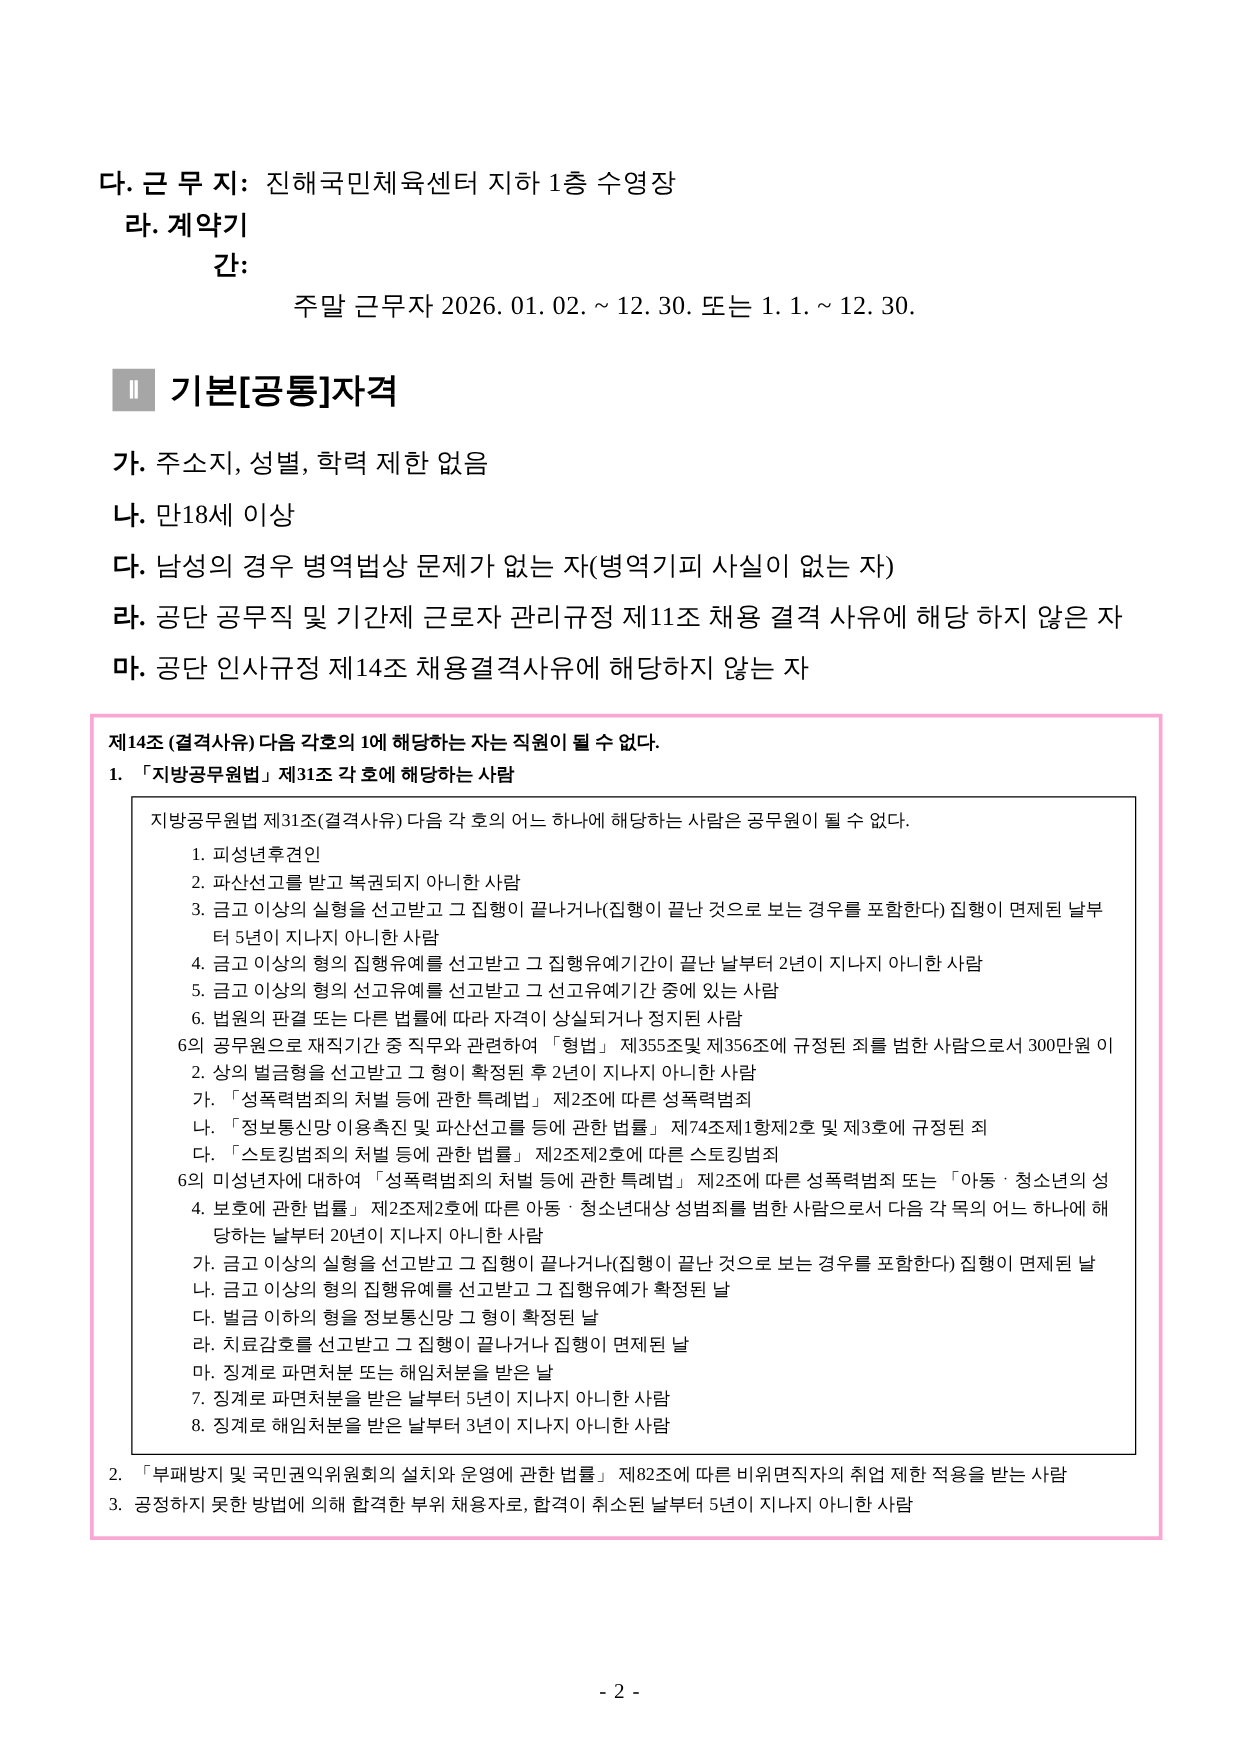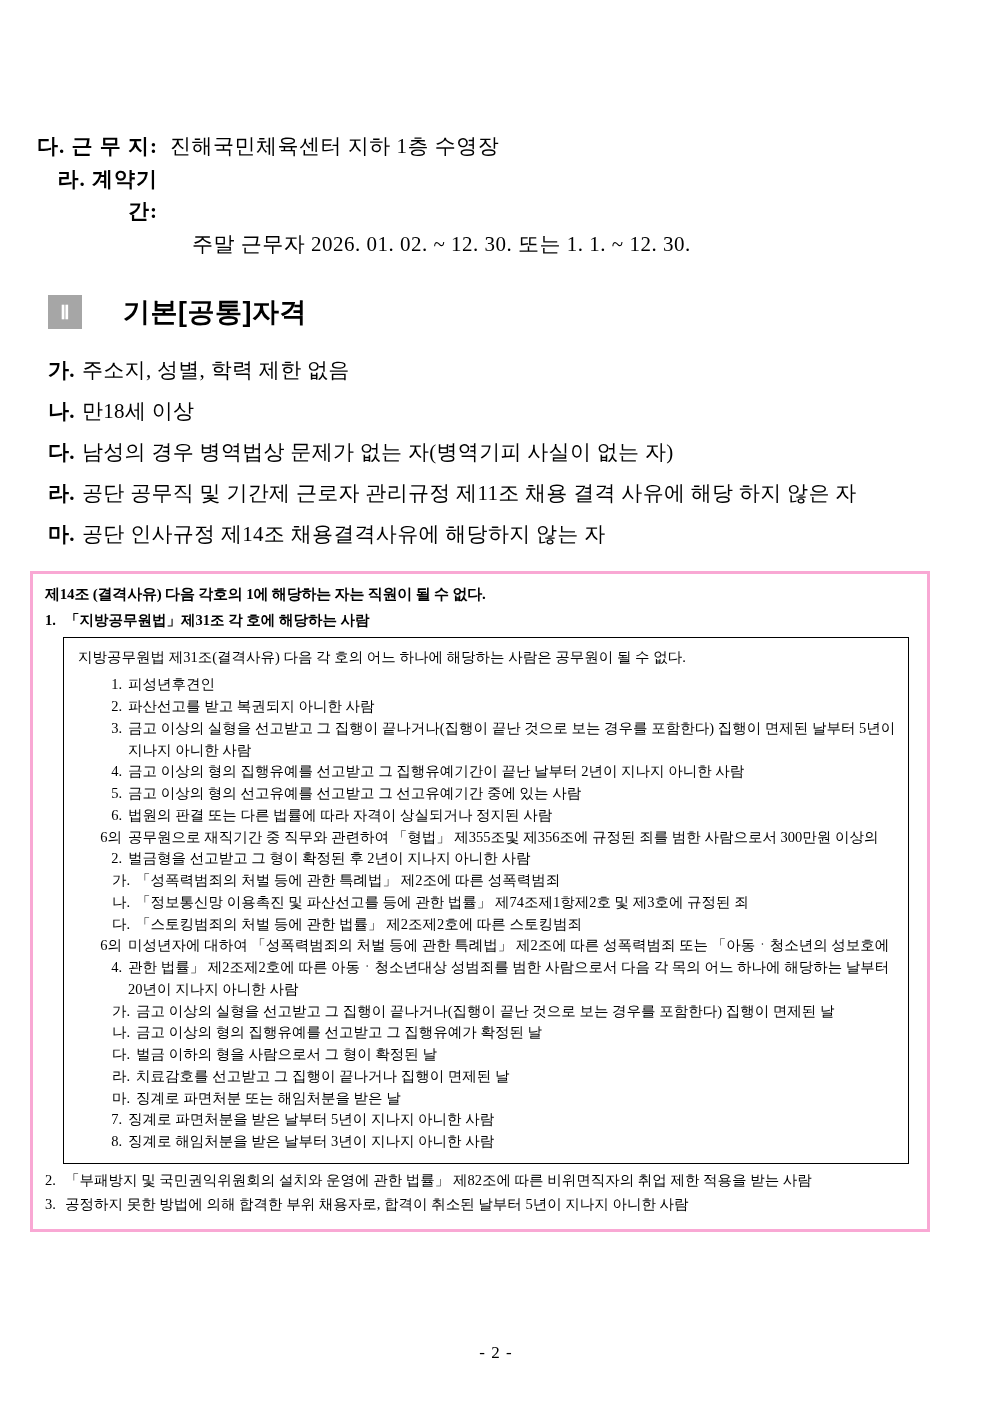--- a/index.html
+++ b/index.html
@@ -13,21 +13,21 @@
     font-family: "Liberation Serif", serif;
     color: #000000;
     position: relative;
     overflow: hidden;
   }
   .page {
     position: relative;
     width: 992px;
     height: 1403px;
     box-sizing: border-box;
-    padding: 130px 62px 0 30px;
+    padding: 130px 62px 0 72px;
   }
 
   
   .top-rows { margin-bottom: 26px; }
   .row {
     display: flex;
     align-items: baseline;
     font-size: 21px;
     line-height: 1.55;
     letter-spacing: 0.2px;
@@ -58,21 +58,21 @@
     background: #a6a6a6;
     color: #ffffff;
     font-weight: bold;
     font-size: 19px;
     display: flex;
     align-items: center;
     justify-content: center;
     font-family: "Liberation Serif", serif;
   }
   .section-title {
-    margin-left: 41px;
+    margin-left: 12px;
     font-size: 27px;
     font-weight: bold;
     letter-spacing: 0.5px;
     font-family: "Liberation Sans", sans-serif;
   }
 
   
   .qual-list { margin-left: 18px; }
   .qual-item {
     display: flex;
@@ -264,21 +264,21 @@
         <li>
           <span class="n">가.</span>
           <span class="t">금고 이상의 실형을 선고받고 그 집행이 끝나거나(집행이 끝난 것으로 보는 경우를 포함한다) 집행이 면제된 날</span>
         </li>
         <li>
           <span class="n">나.</span>
           <span class="t">금고 이상의 형의 집행유예를 선고받고 그 집행유예가 확정된 날</span>
         </li>
         <li>
           <span class="n">다.</span>
-          <span class="t">벌금 이하의 형을 사람으로서 그 형이 확정된 날</span>
+          <span class="t">벌금 이하의 형을 정보통신망 그 형이 확정된 날</span>
         </li>
         <li>
           <span class="n">라.</span>
           <span class="t">치료감호를 선고받고 그 집행이 끝나거나 집행이 면제된 날</span>
         </li>
         <li>
           <span class="n">마.</span>
           <span class="t">징계로 파면처분 또는 해임처분을 받은 날</span>
         </li>
       </ul>

